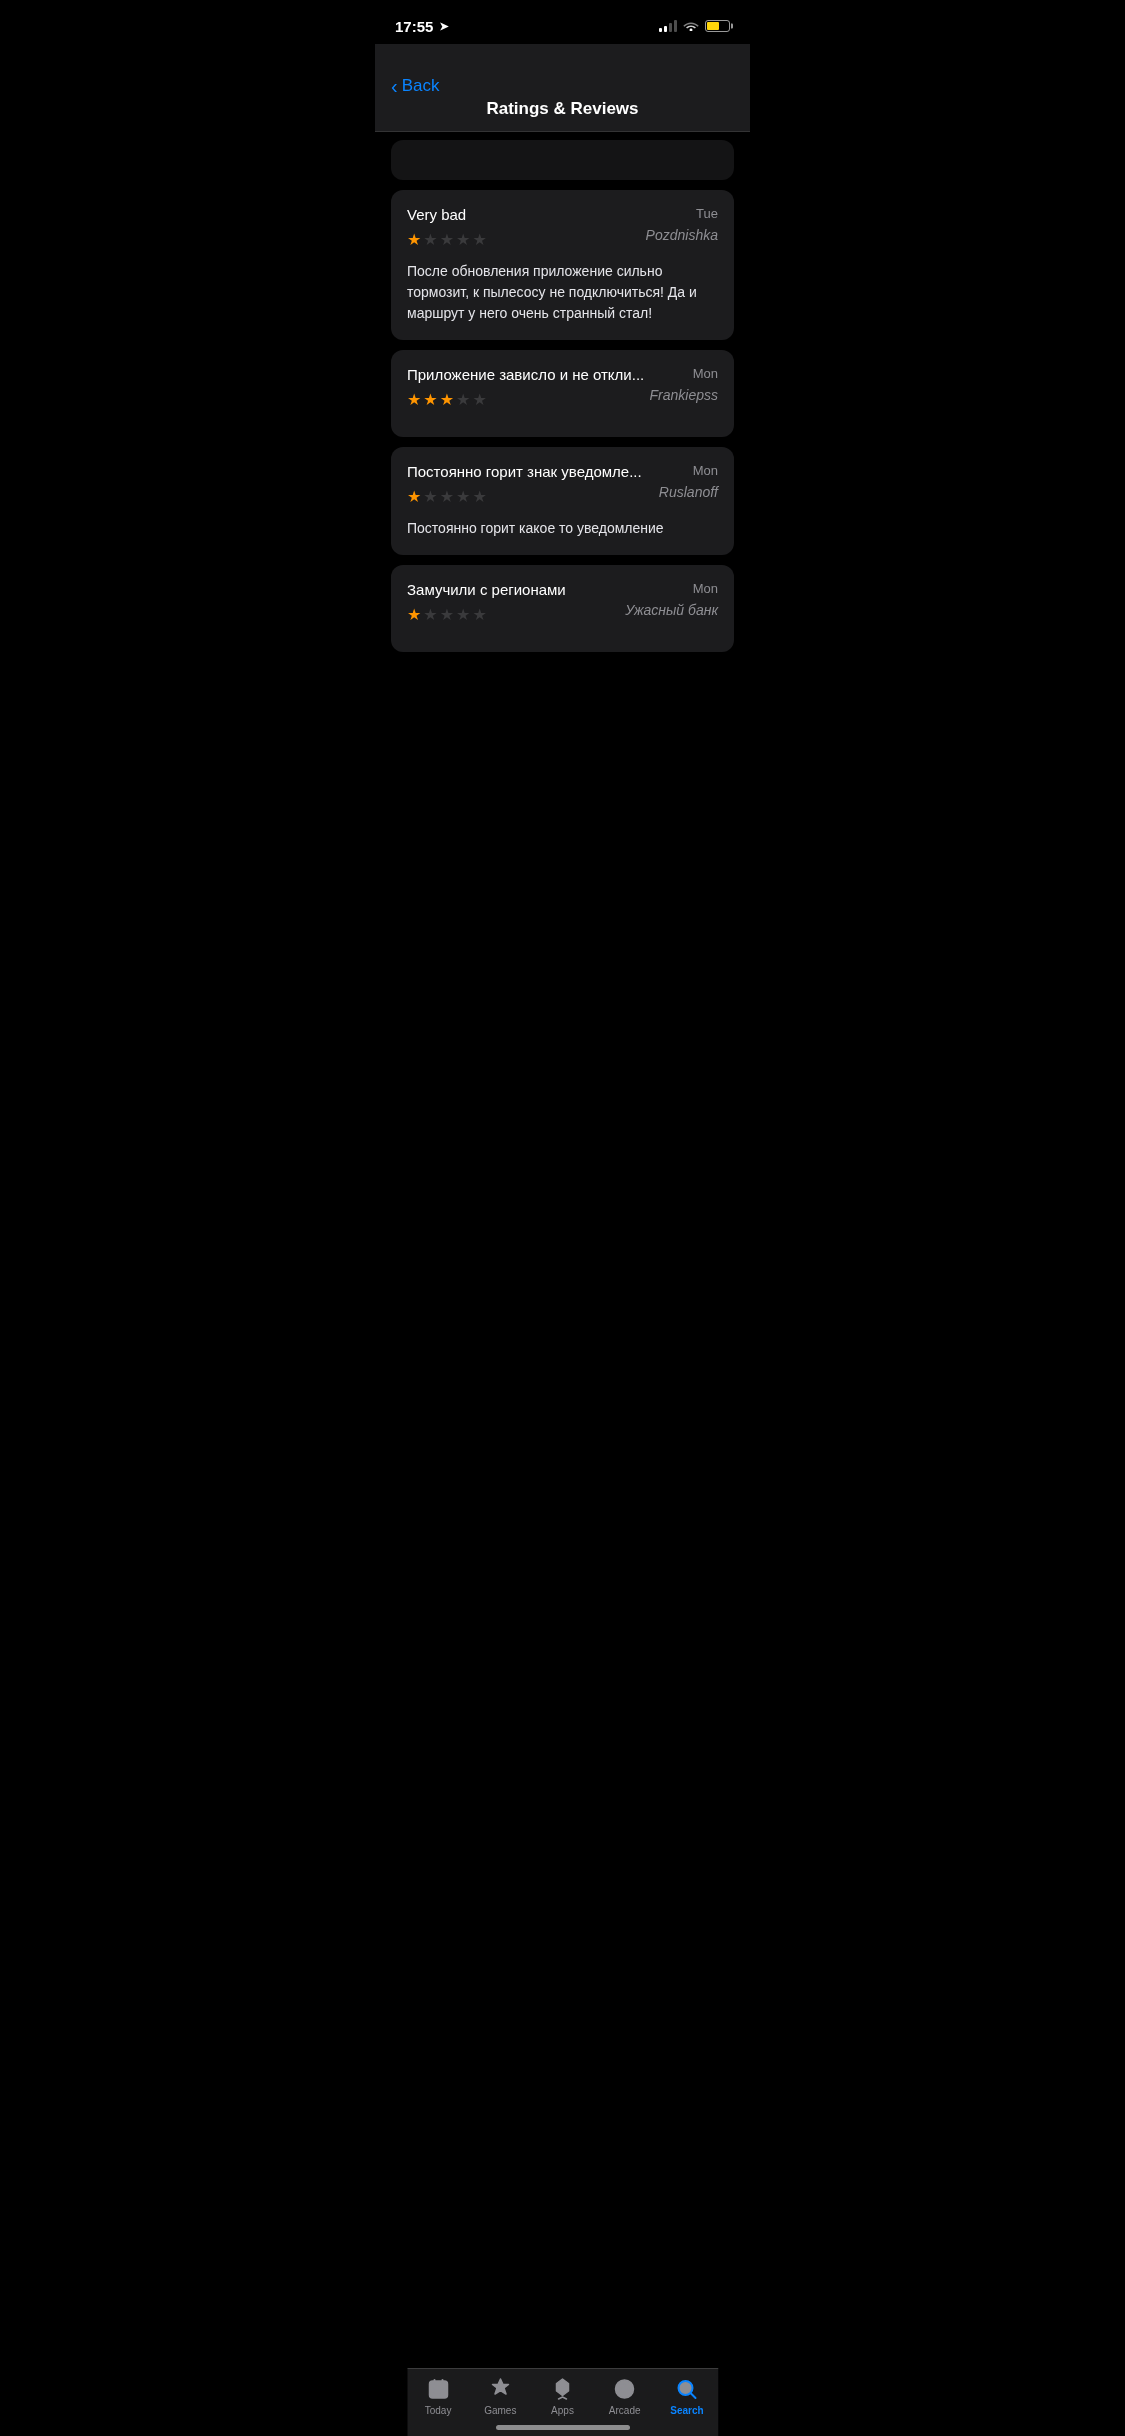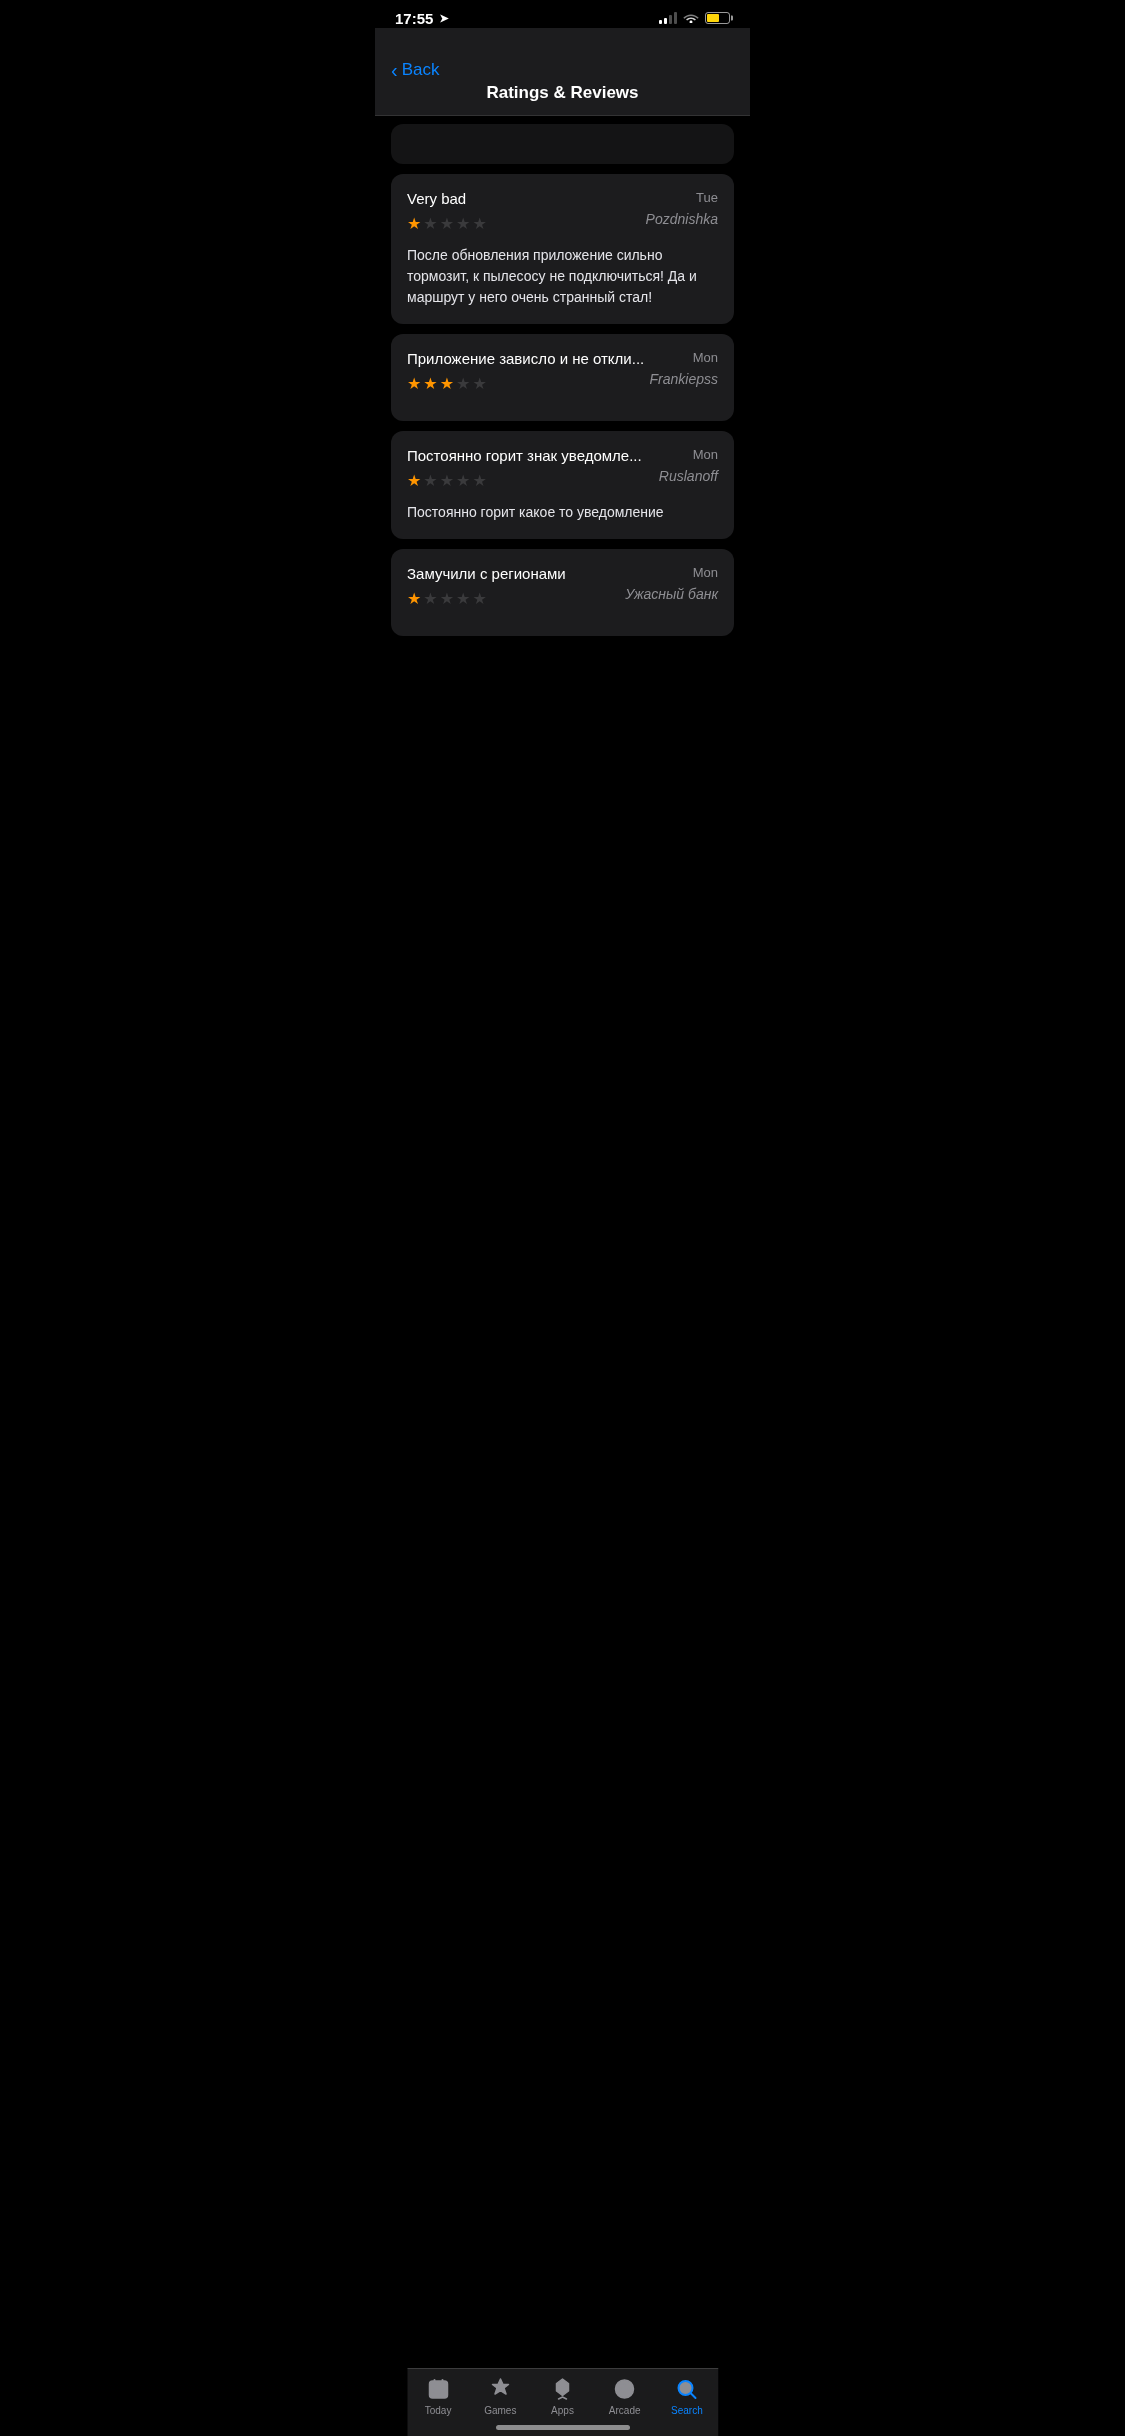--- a/index.html
+++ b/index.html
@@ -15,21 +15,21 @@
       position: relative;
       overflow-x: hidden;
     }
 
     
     .status-bar {
       display: flex;
       justify-content: space-between;
       align-items: center;
       padding: 14px 20px 6px 20px;
-      height: 28px;
+      height: 44px;
     }
 
     .status-time {
       font-size: 15px;
       font-weight: 600;
       color: #fff;
       display: flex;
       align-items: center;
       gap: 4px;
     }
@@ -230,20 +230,21 @@
       cursor: pointer;
     }
 
     .tab-label {
       font-size: 10px;
       color: #8e8e93;
     }
 
     .tab-label.active {
       color: #0a84ff;
+      font-weight: bold;
     }
 
     
     .home-indicator {
       position: fixed;
       bottom: 6px;
       left: 50%;
       transform: translateX(-50%);
       width: 134px;
       height: 5px;

